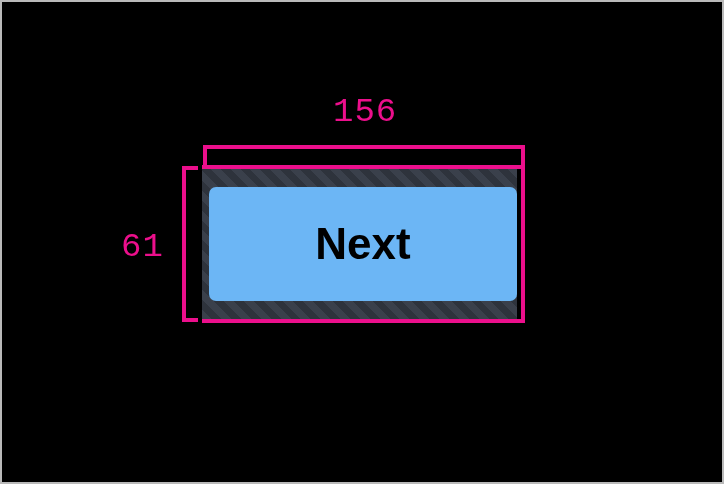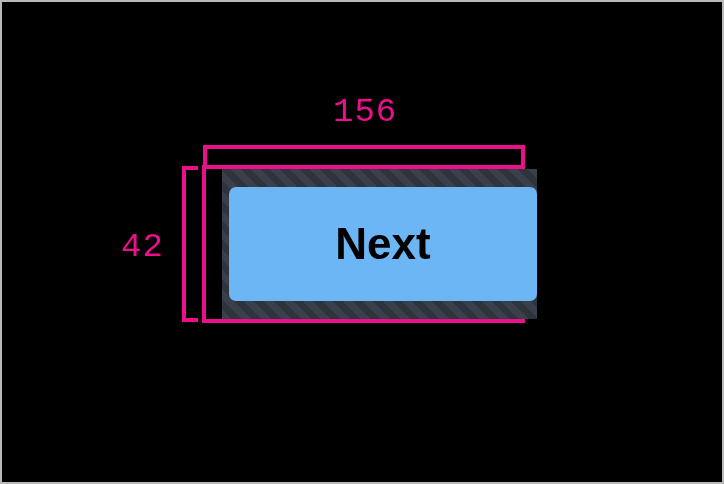--- a/index.html
+++ b/index.html
@@ -101,21 +101,21 @@
     top: 163px;
     width: 323px;
     height: 158px;
     box-sizing: border-box;
     border: 4px solid #ec0f8c;
   }
 
   
   #widget {
     position: absolute;
-    left: 220px;
+    left: 200px;
     top: 167px;
     width: 315px;
     height: 150px;
     box-sizing: border-box;
     background:
       repeating-linear-gradient(
         45deg,
         #3a404b 0px,
         #3a404b 7px,
         #2e333c 7px,
@@ -152,21 +152,21 @@
 <div id="canvas">
 
   <div class="measure-label" id="width-label">156</div>
 
   <div id="width-bracket">
     <div class="span-line"></div>
     <div class="tick tick-start"></div>
     <div class="tick tick-end"></div>
   </div>
 
-  <div class="measure-label" id="height-label">42</div>
+  <div class="measure-label" id="height-label">61</div>
 
   <div id="height-bracket">
     <div class="span-line"></div>
     <div class="tick tick-start"></div>
     <div class="tick tick-end"></div>
   </div>
 
   <div id="element-highlight"></div>
 
   <div id="widget">

